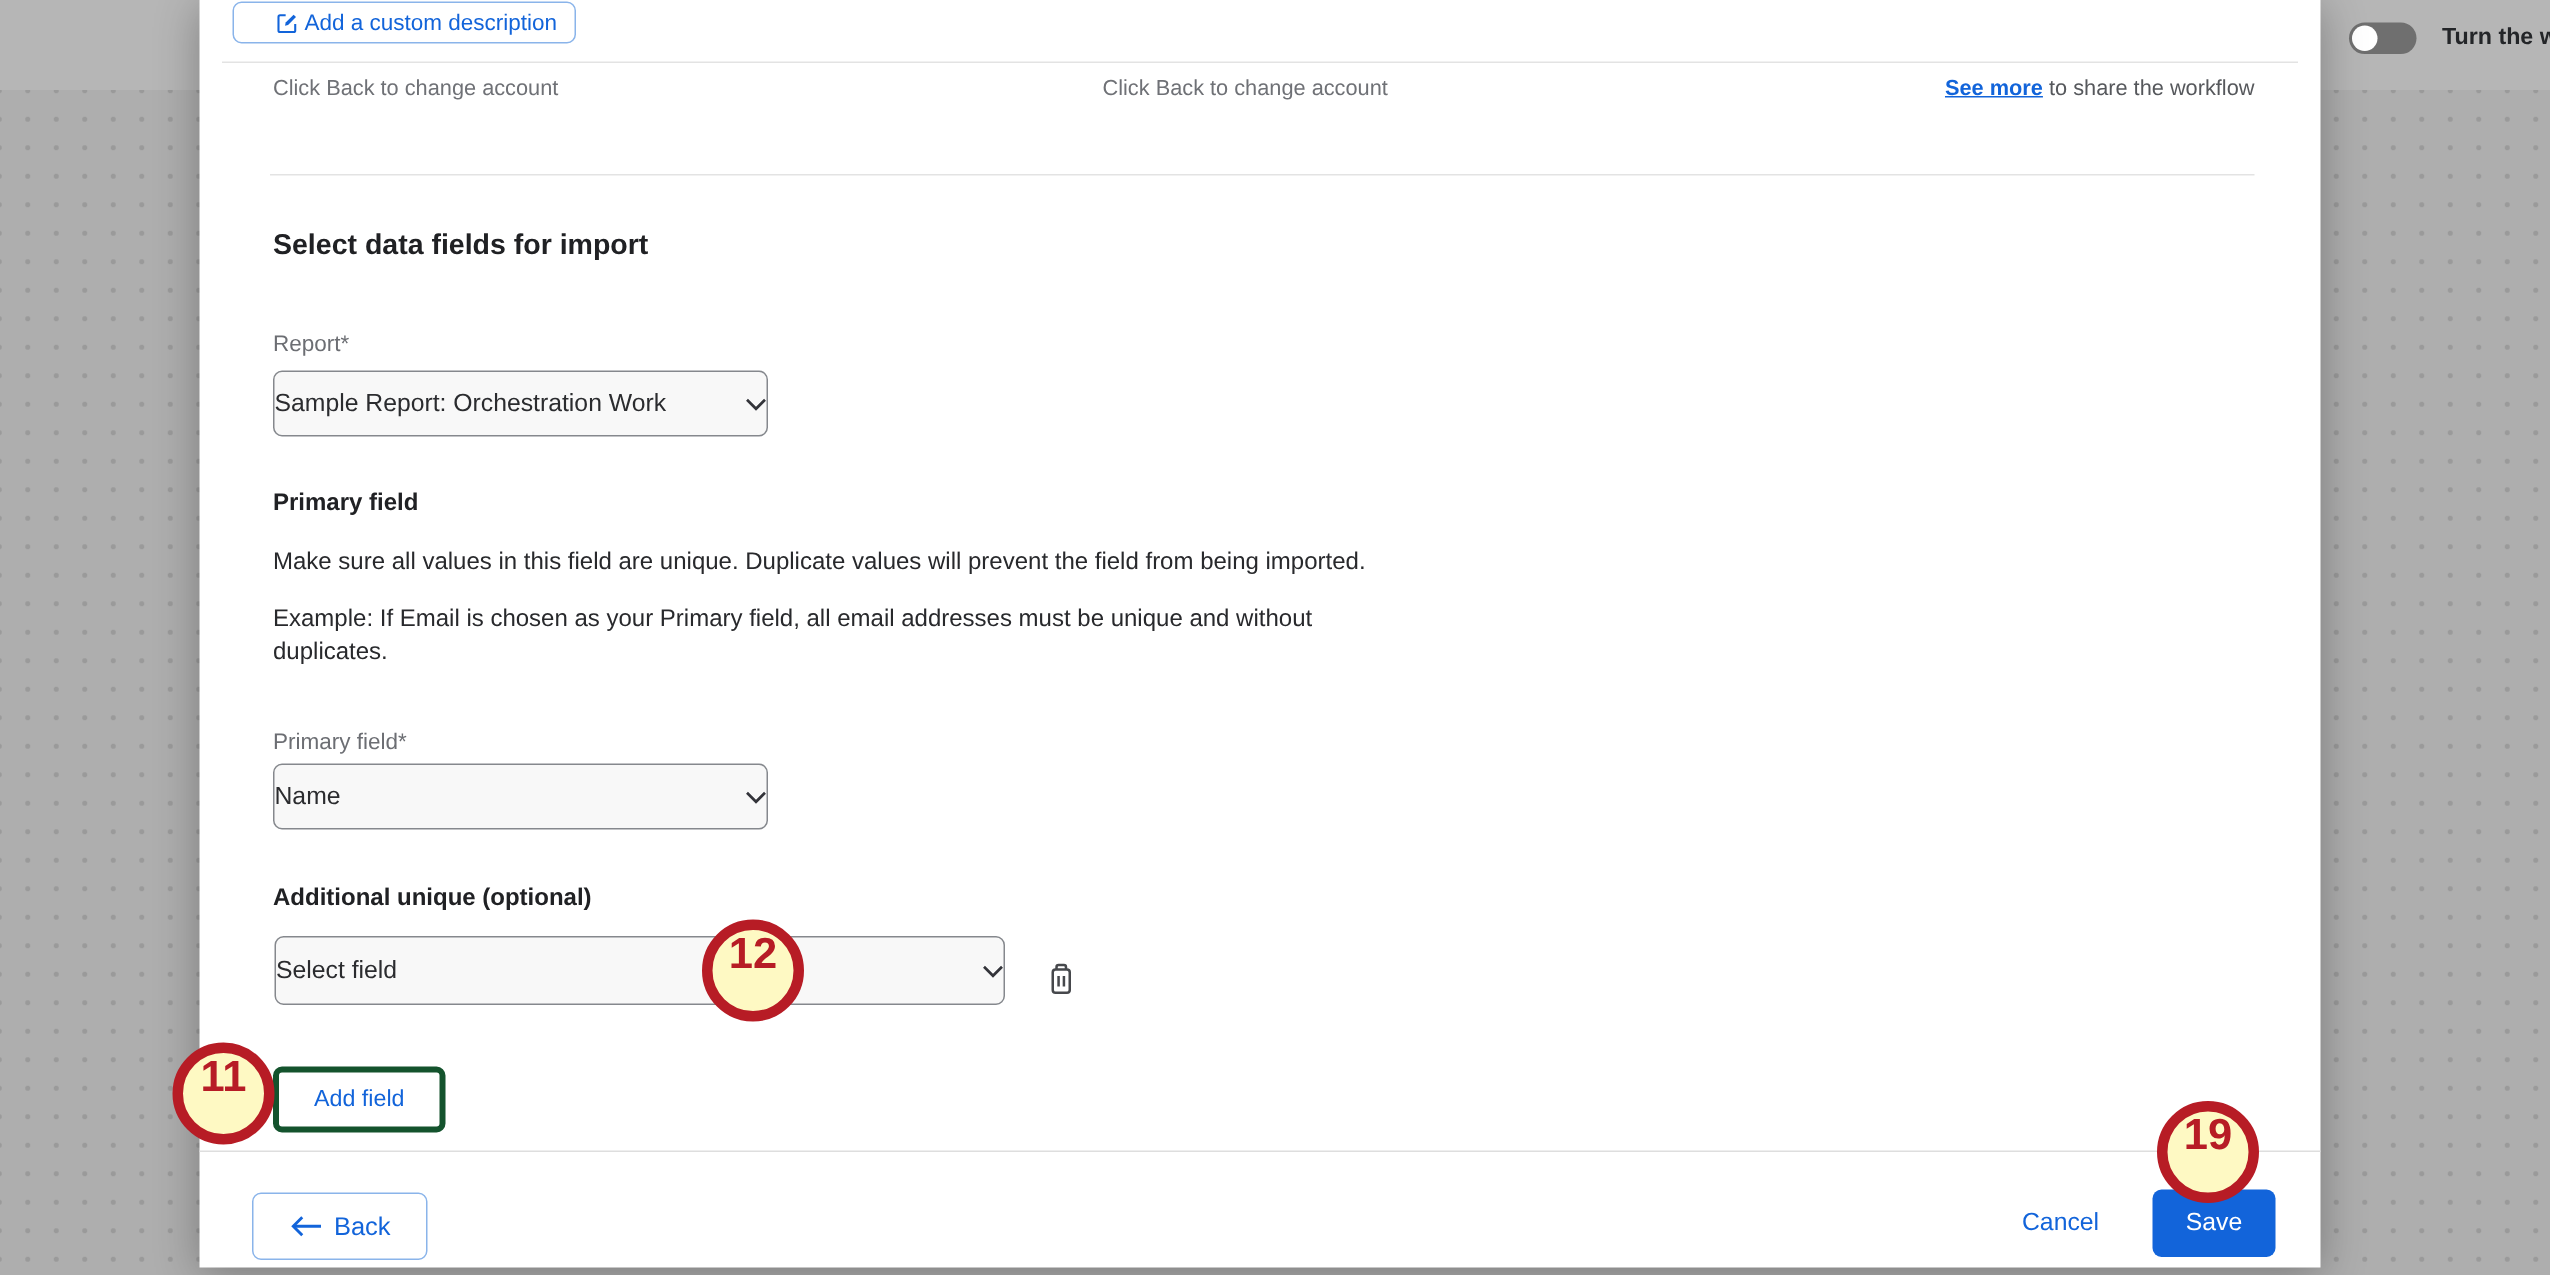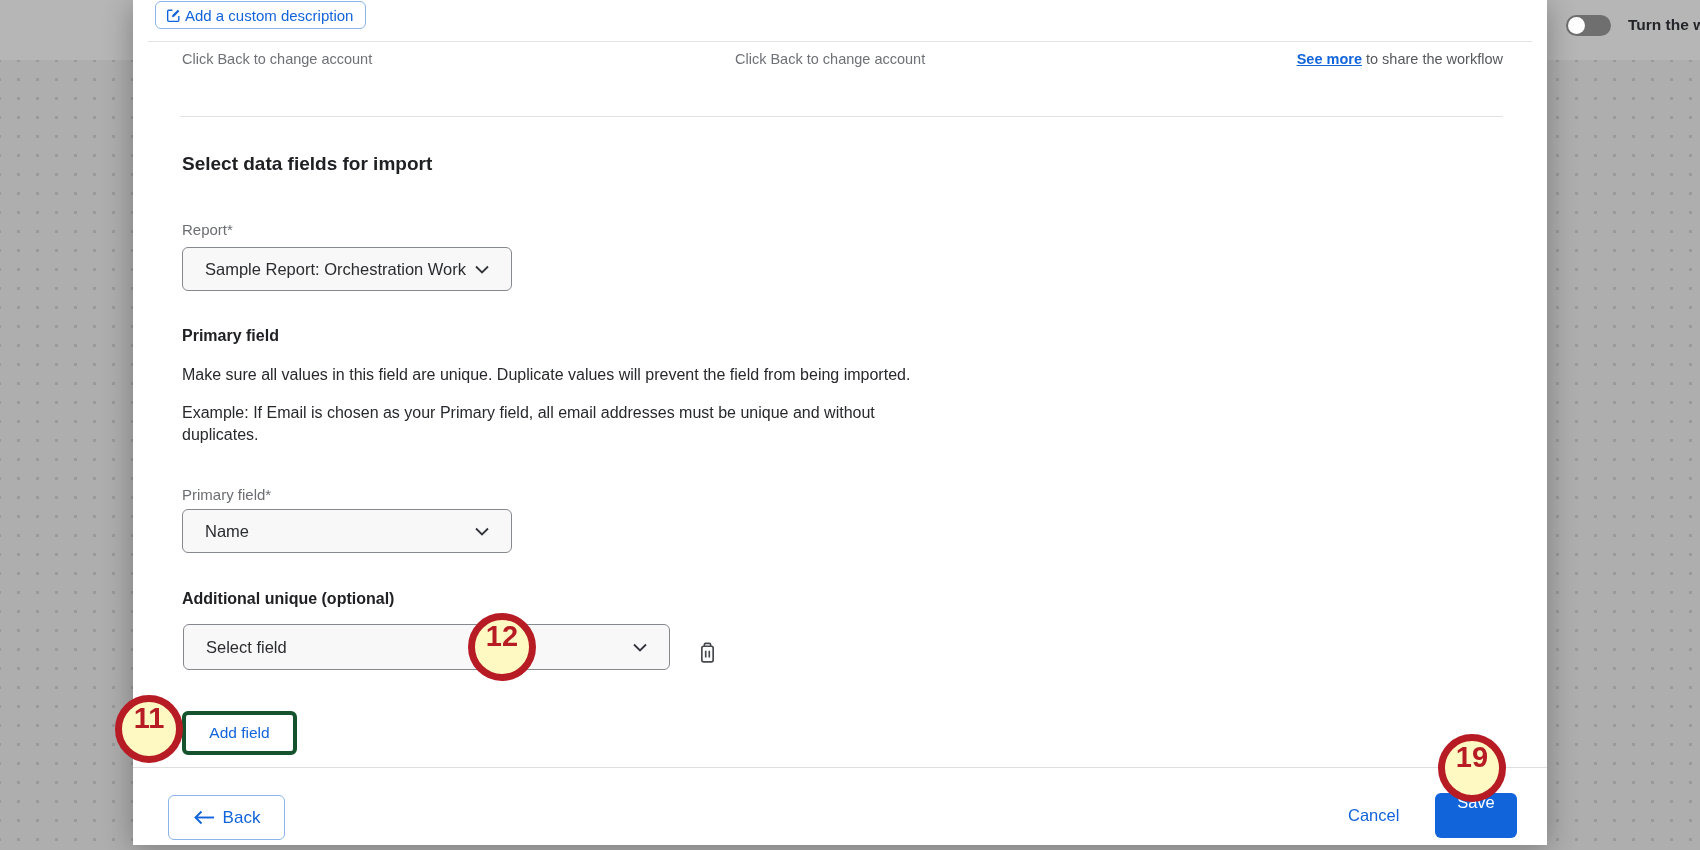--- a/index.html
+++ b/index.html
@@ -46,21 +46,21 @@
 
   .divider { position: absolute; height: 1px; background: #e3e3e3; }
   .divider-1 { left: 15px;  right: 15px; top: 41px;  }
   .divider-2 { left: 47px;  right: 44px; top: 116px; }
   .divider-3 { left: 0;     right: 0;    top: 767px; background: #dedede; }
 
   
   .add-desc-btn {
     position: absolute; left: 22px; top: 1px; height: 28px;
     display: inline-flex; align-items: center; gap: 3px;
-    padding: 0 12px 0 9px;
+    padding: 0 12px 0 27px;
     border: 1px solid #8ab4ea; border-radius: 6px; background: #ffffff;
     color: #1264da; font-size: 15px; cursor: pointer;
   }
   .hint { position: absolute; top: 51px; font-size: 14.5px; color: #6f7176; }
   .hint-left { left: 49px; }
   .hint-mid  { left: 602px; }
   .hint-right { right: 44px; top: 51px; position: absolute; font-size: 14.5px; color: #56585c; }
   .see-more { color: #1264da; font-weight: 600; text-decoration: underline; cursor: pointer; }
 
   
@@ -79,21 +79,21 @@
   .heading-additional { top: 590px; }
 
   .para { position: absolute; left: 49px; font-size: 16px; color: #28292c; line-height: 22px; }
   .para-1 { top: 364px; }
   .para-2 { top: 402px; width: 760px; }
 
   .select {
     position: absolute; height: 44px;
     background: #f8f8f8; border: 1px solid #85888d; border-radius: 6px;
     display: flex; align-items: center;
-    padding: 0 22px; cursor: pointer;
+    padding: 0 0; cursor: pointer;
   }
   .select-text {
     font-size: 16.5px; color: #2b2c2f; white-space: nowrap; overflow: hidden; flex: 1;
   }
   .select-report { left: 49px; top: 247px; width: 330px; }
   .select-name   { left: 49px; top: 509px; width: 330px; }
   .select-field  { left: 50px; top: 624px; width: 487px; height: 46px; }
   .chevron { flex: 0 0 auto; margin-left: 8px; display: flex; align-items: center; }
 
   .trash-btn {
@@ -118,21 +118,21 @@
   }
   .cancel-btn {
     position: absolute; left: 1215px; top: 806px;
     background: none; border: none;
     color: #1264da; font-size: 16.5px; cursor: pointer;
   }
   .save-btn {
     position: absolute; left: 1302px; top: 793px; width: 82px; height: 45px;
     background: #1264da; border: none; border-radius: 6px;
     color: #ffffff; font-size: 16.5px; cursor: pointer;
-    display: flex; justify-content: center;
+    display: flex; align-items: center; justify-content: center;
   }
 
   
   .annot {
     position: absolute; width: 68px; height: 68px; border-radius: 50%;
     background: #fef9c3; border: 7px solid #b71c25;
     display: flex; align-items: flex-start; justify-content: center;
     font-size: 29px; font-weight: 700; color: #b71c25; z-index: 60;
   }
   .annot-11 { left: 115px;  top: 695px; }

